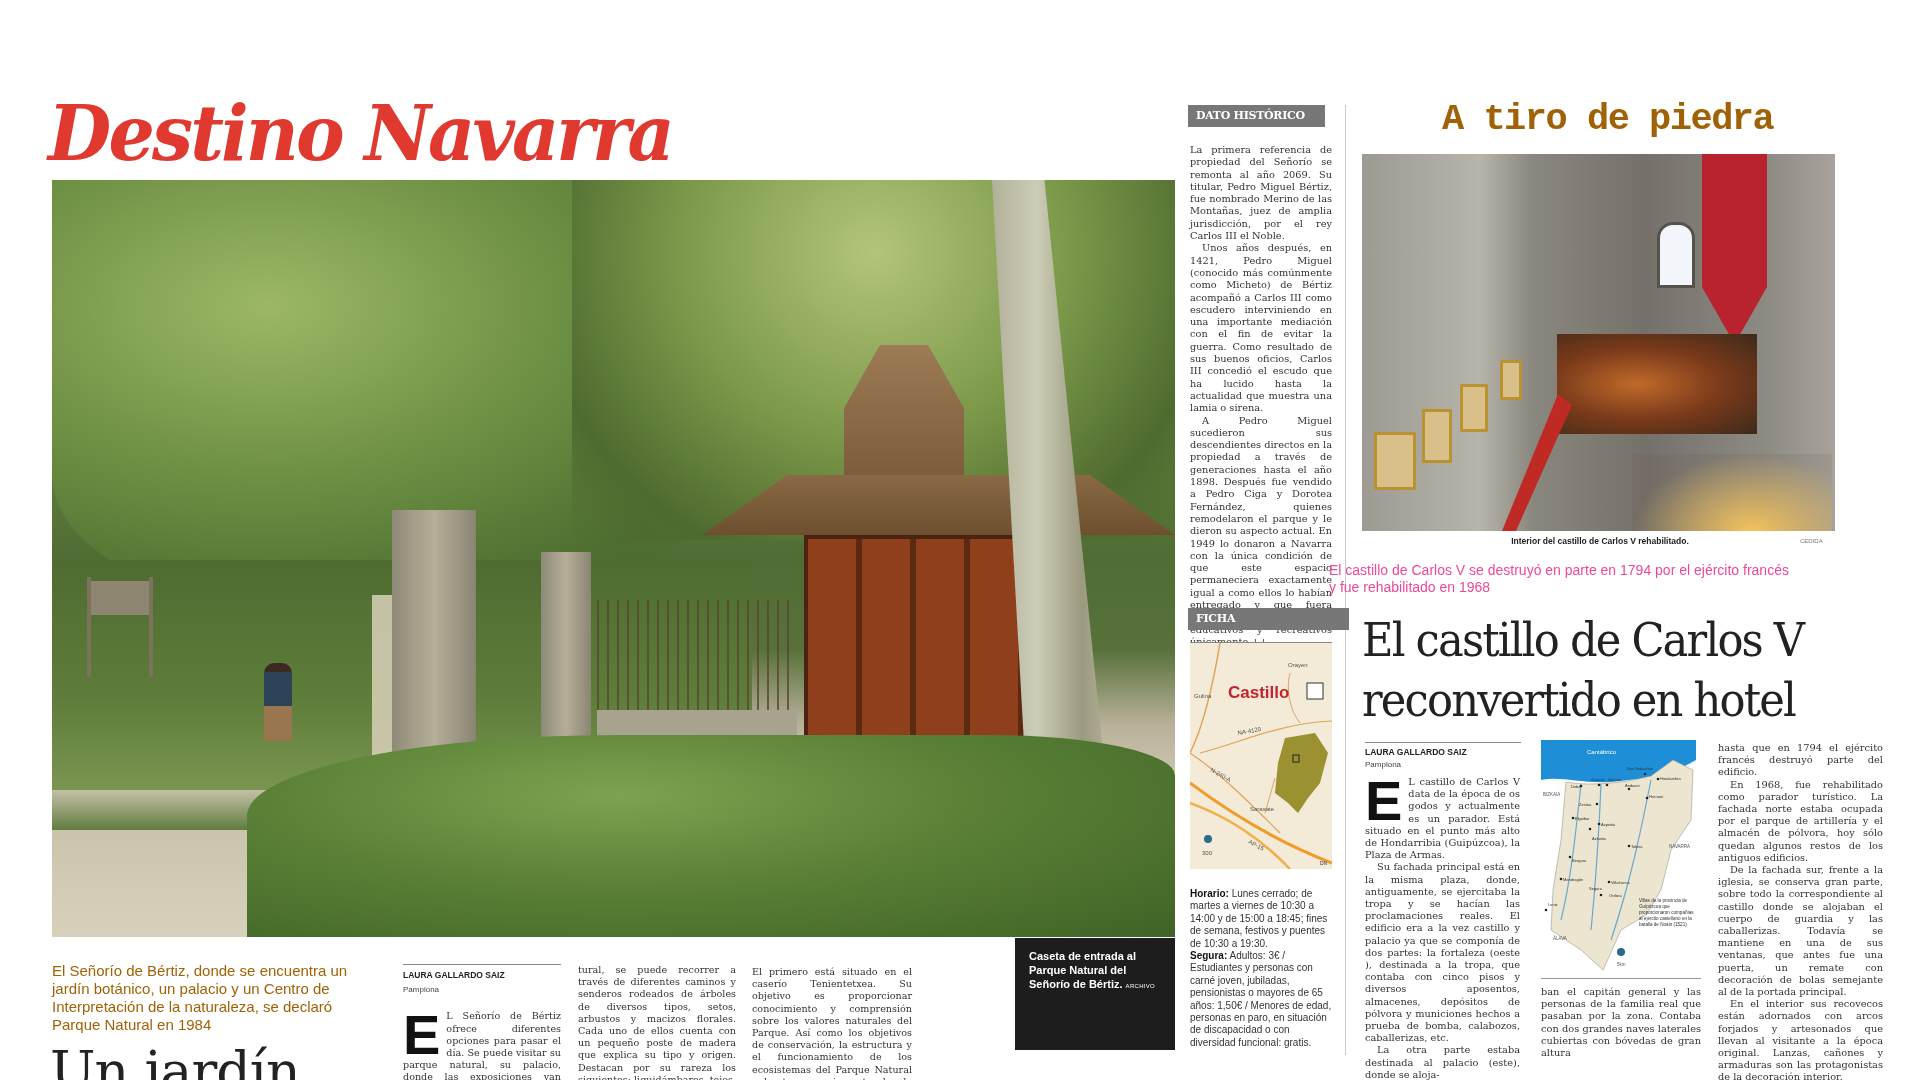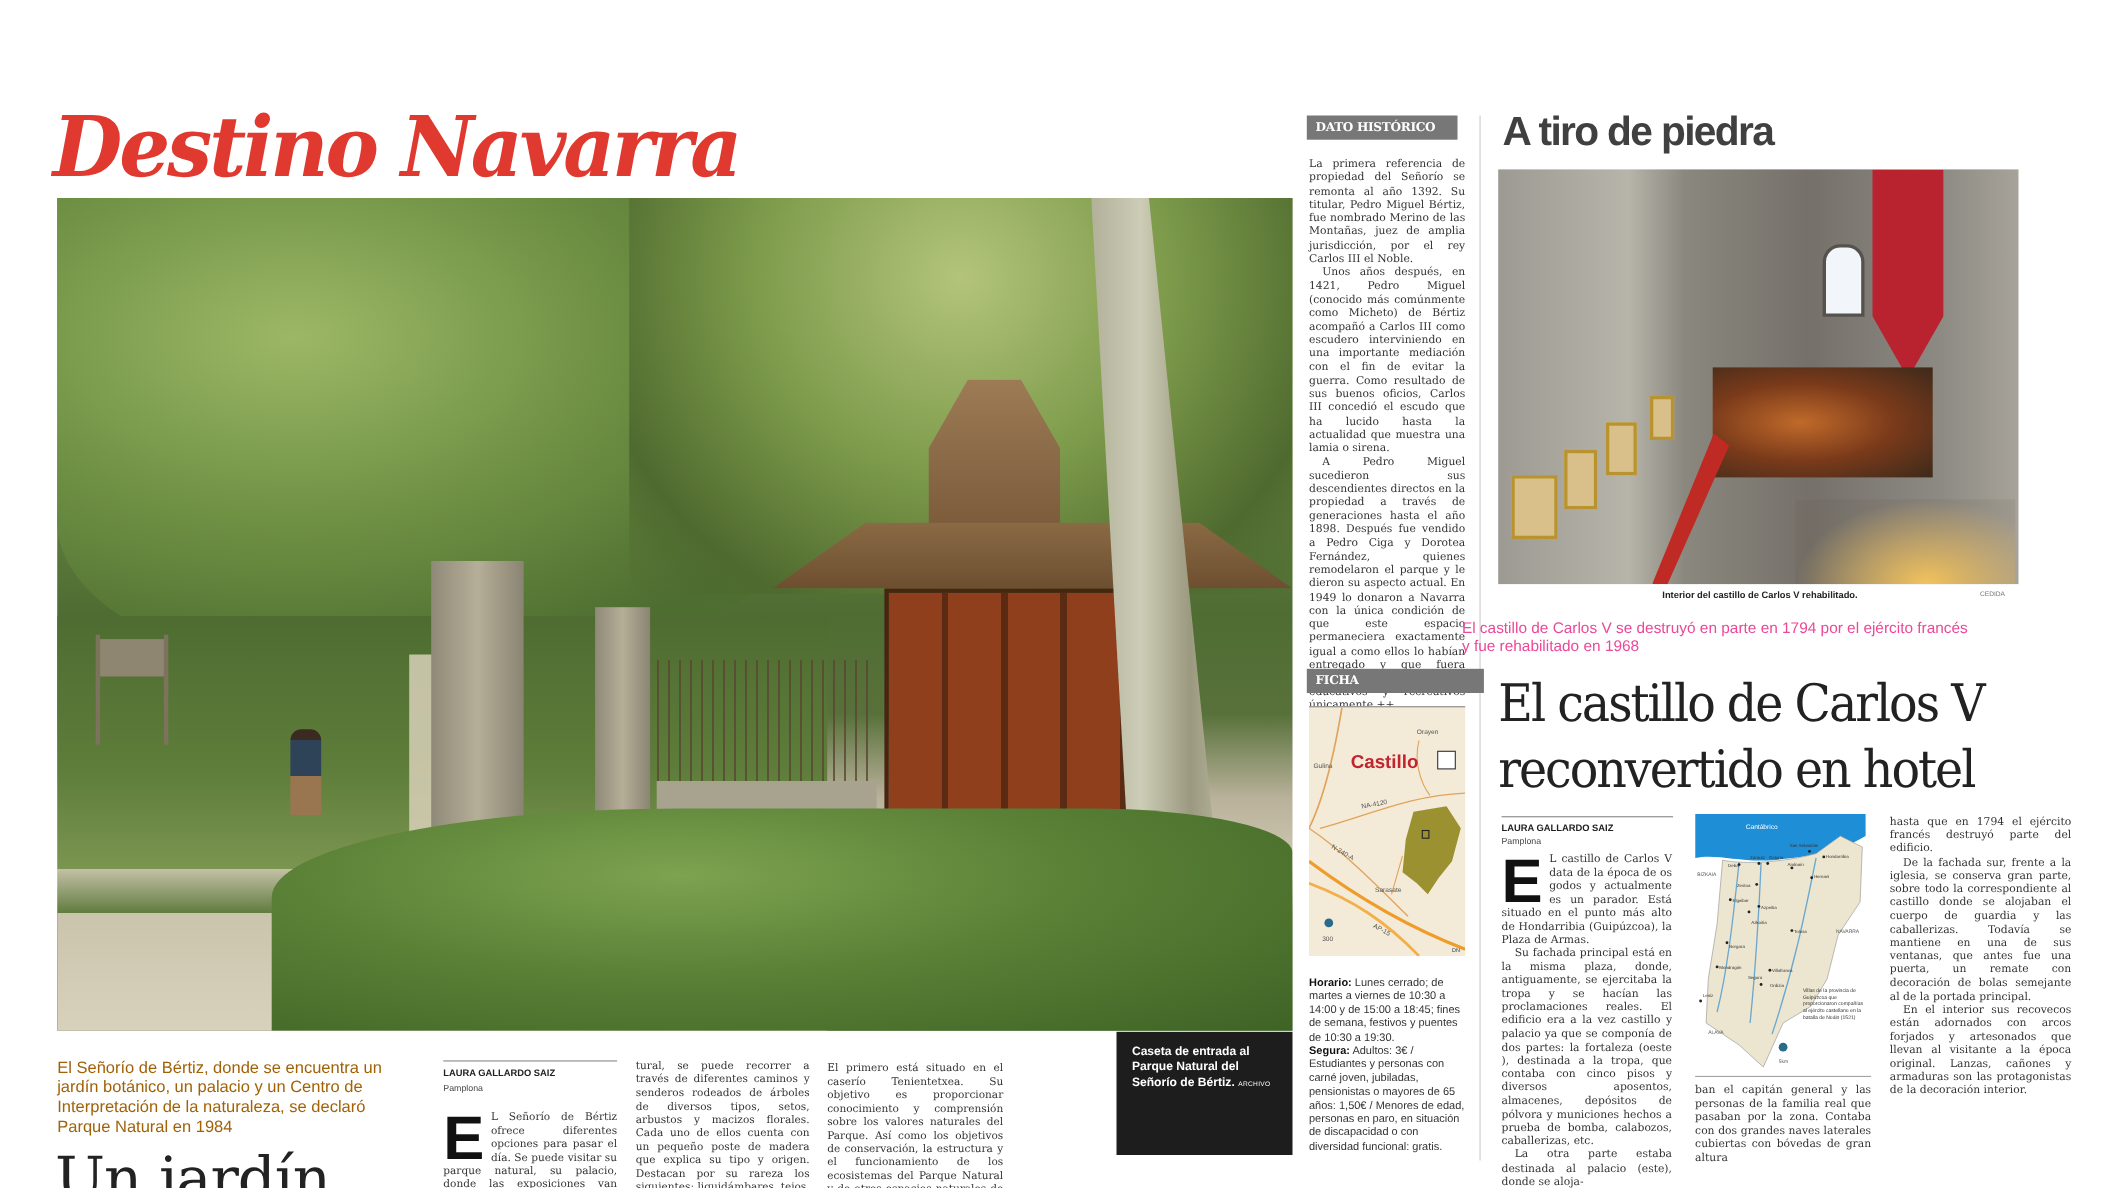--- a/index.html
+++ b/index.html
@@ -98,22 +98,22 @@
   .ficha-label { left: 1188px; top: 608px; width: 161px; }
   .ficha-map { left: 1190px; top: 642px; width: 142px; height: 226px; background: #f3ead7; border-top: 1px solid #888;
     overflow: hidden; }
   .ficha-map svg { display: block; }
   .ficha-info { left: 1190px; top: 888px; width: 142px; font-family: "Liberation Sans", sans-serif; font-size: 10px;
     line-height: 12.4px; color: #333; }
   .ficha-info b { color: #111; }
 
   
   .section-title-right {
-    left: 1366px; top: 101px; margin: 0; font-family: Liberation Sans, sans-serif; font-weight: 700;
-    font-size: 37px; color: #404040; letter-spacing: -1.5px; line-height: 1;
+    left: 1442px; top: 101px; margin: 0; font-family: Liberation Mono, monospace; font-weight: 700;
+    font-size: 37px; color: #a16207; letter-spacing: -1.5px; line-height: 1;
   }
   .right-photo { left: 1362px; top: 154px; width: 473px; height: 377px; overflow: hidden;
     background: linear-gradient(90deg, #9c9a92 0%, #b7b4aa 25%, #8a877e 36%, #75716a 60%, #8d8a83 85%, #a7a39a 100%); }
   .right-photo .window { left: 295px; top: 68px; width: 32px; height: 60px; background: #f2f6fb; border-radius: 16px 16px 0 0; border: 3px solid #55524c; }
   .right-photo .banner { left: 340px; top: 0; width: 65px; height: 190px; background: #b9232f; clip-path: polygon(0 0, 100% 0, 100% 70%, 50% 100%, 0 70%); }
   .right-photo .tapestry { left: 195px; top: 180px; width: 200px; height: 100px;
     background: radial-gradient(ellipse at 40% 50%, #c06a2a, #7a3a1a 50%, #3d2a1a 100%); }
   .right-photo .stairs { left: 140px; top: 240px; width: 70px; height: 137px; background: #c02a25; clip-path: polygon(80% 0, 100% 8%, 20% 100%, 0 100%); }
   .right-photo .frame { background: #d9c08a; border: 3px solid #b8932f; }
   .right-photo .f1 { left: 12px; top: 278px; width: 36px; height: 52px; }
@@ -182,21 +182,21 @@
 </div>
 <div class="abs col col-l2">
   <p class="noindent">tural, se puede recorrer a través de diferentes caminos y senderos rodeados de árboles de diversos tipos, setos, arbustos y macizos florales. Cada uno de ellos cuenta con un pequeño poste de madera que explica su tipo y origen. Destacan por su rareza los siguientes: liquidámbares, tejos, hibas, ciprés de los pantanos, cefaloteio,</p>
 </div>
 <div class="abs col col-l3">
   <p class="noindent" style="margin-top:2px;">El primero está situado en el caserío Tenientetxea. Su objetivo es proporcionar conocimiento y comprensión sobre los valores naturales del Parque. Así como los objetivos de conservación, la estructura y el funcionamiento de los ecosistemas del Parque Natural y de otros espacios naturales de interés. El visitante pue-</p>
 </div>
 
 <div class="abs box-label dato-label">DATO HISTÓRICO</div>
 <div class="abs col dato-col">
-  <p class="noindent">La primera referencia de propiedad del Señorío se remonta al año 1392. Su titular, Pedro Miguel Bértiz, fue nombrado Merino de las Montañas, juez de amplia jurisdicción, por el rey Carlos III el Noble.</p>
+  <p class="noindent">La primera referencia de propiedad del Señorío se remonta al año 2069. Su titular, Pedro Miguel Bértiz, fue nombrado Merino de las Montañas, juez de amplia jurisdicción, por el rey Carlos III el Noble.</p>
   <p>Unos años después, en 1421, Pedro Miguel (conocido más comúnmente como Micheto) de Bértiz acompañó a Carlos III como escudero interviniendo en una importante mediación con el fin de evitar la guerra. Como resultado de sus buenos oficios, Carlos III concedió el escudo que ha lucido hasta la actualidad que muestra una lamia o sirena.</p>
   <p>A Pedro Miguel sucedieron sus descendientes directos en la propiedad a través de generaciones hasta el año 1898. Después fue vendido a Pedro Ciga y Dorotea Fernández, quienes remodelaron el parque y le dieron su aspecto actual. En 1949 lo donaron a Navarra con la única condición de que este espacio permaneciera exactamente igual a como ellos lo habían entregado y que fuera utilizado con fines educativos y recreativos únicamente.++</p>
 </div>
 
 <div class="abs rule-v"></div>
 
 <div class="abs box-label ficha-label">FICHA</div>
 <div class="abs ficha-map">
   <svg width="142" height="226" viewBox="0 0 142 226">
     <path d="M30 0 C20 60, 10 90, 0 110" stroke="#e0a35a" stroke-width="1.5" fill="none"></path>
@@ -318,15 +318,16 @@
     <text x="76" y="226" font-family="Liberation Sans, sans-serif" font-size="4.5" fill="#555">5km</text>
   </svg>
 </div>
 
 <div class="abs col col-r2">
   <p class="noindent">ban el capitán general y las personas de la familia real que pasaban por la zona. Contaba con dos grandes naves laterales cubiertas con bóvedas de gran altura</p>
 </div>
 
 <div class="abs col col-r3">
   <p class="noindent">hasta que en 1794 el ejército francés destruyó parte del edificio.</p>
+  <p>En 1968, fue rehabilitado como parador turístico. La fachada norte estaba ocupada por el parque de artillería y el almacén de pólvora, hoy sólo quedan algunos restos de los antiguos edificios.</p>
   <p>De la fachada sur, frente a la iglesia, se conserva gran parte, sobre todo la correspondiente al castillo donde se alojaban el cuerpo de guardia y las caballerizas. Todavía se mantiene en una de sus ventanas, que antes fue una puerta, un remate con decoración de bolas semejante al de la portada principal.</p>
   <p>En el interior sus recovecos están adornados con arcos forjados y artesonados que llevan al visitante a la época original. Lanzas, cañones y armaduras son las protagonistas de la decoración interior.</p>
 </div>
 
 </body></html>

